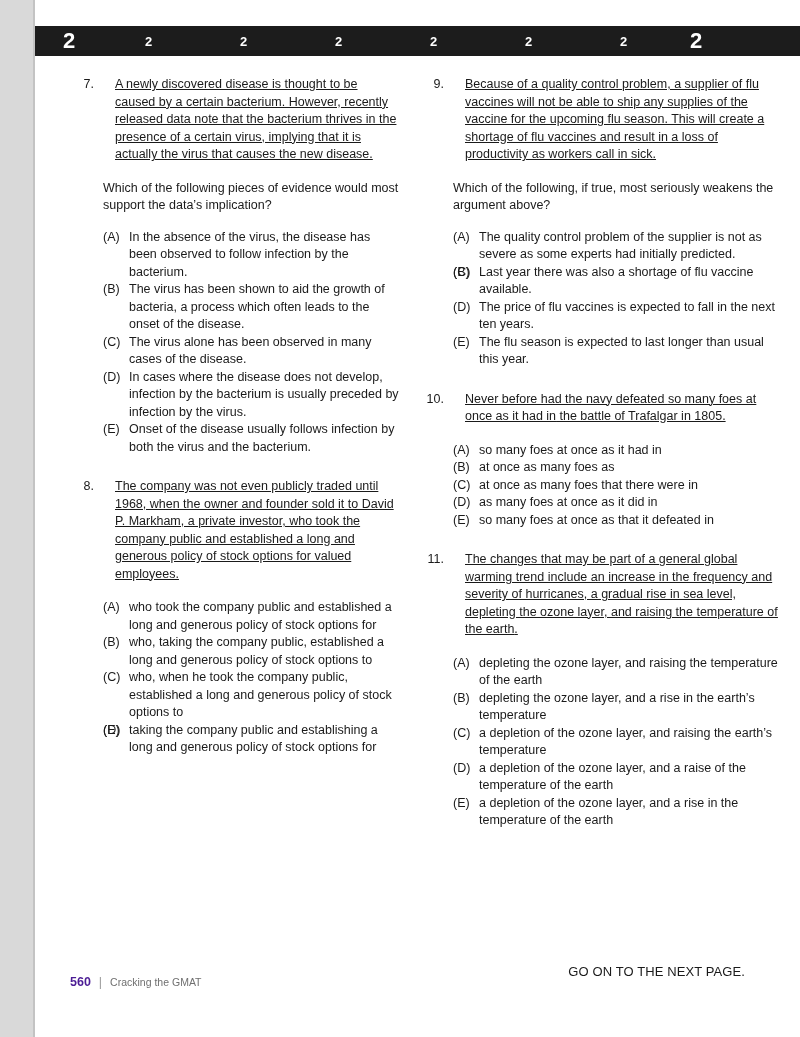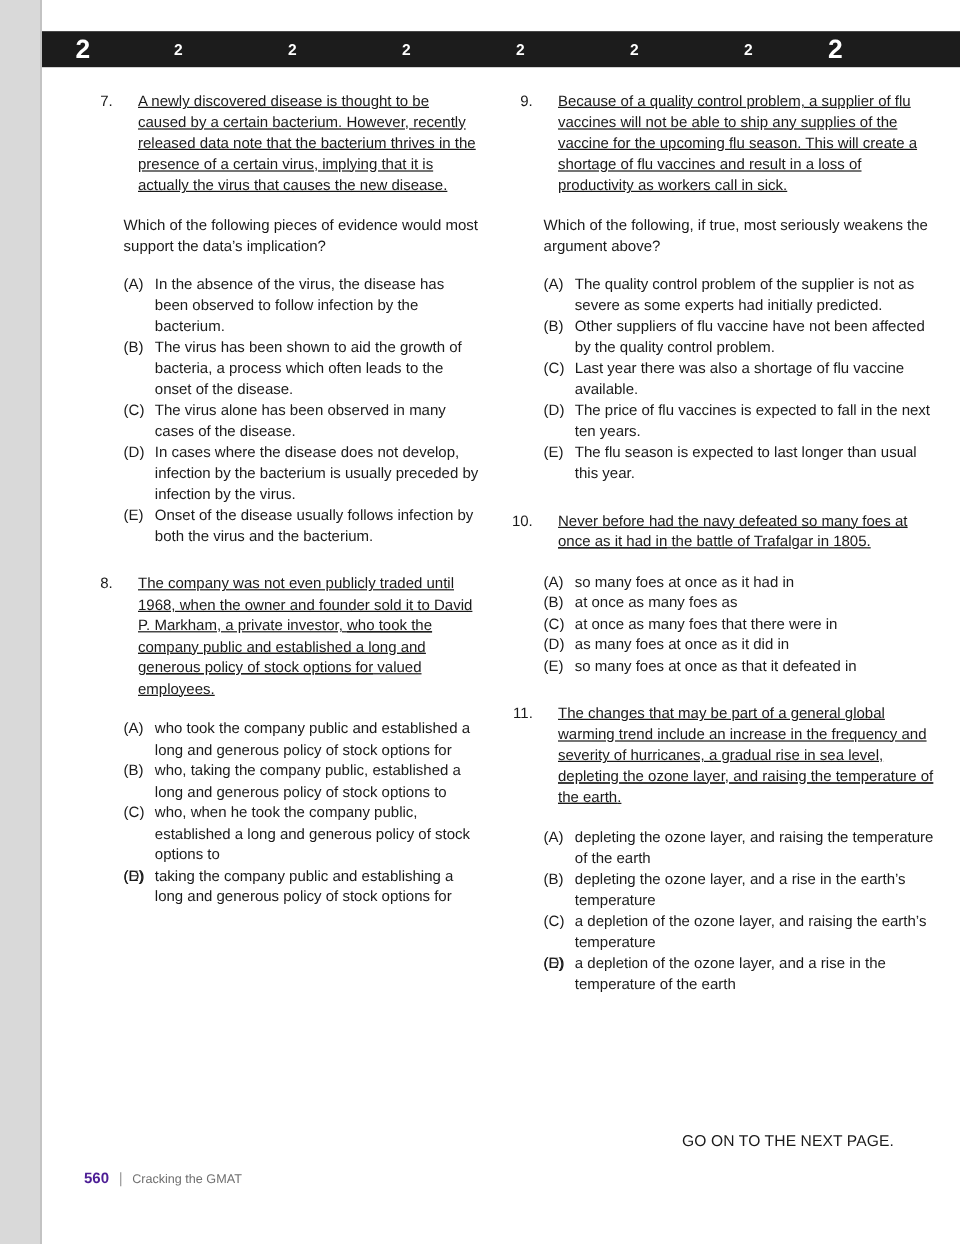--- a/index.html
+++ b/index.html
@@ -117,21 +117,21 @@
   .choice .letter {
     position: absolute;
     left: 0;
     top: 0;
   }
   u.ul { text-decoration: underline; }
 
   .goon {
     position: absolute;
     right: 55px;
-    top: 867px;
+    top: 888px;
     font-size: 13px;
     letter-spacing: 0.1px;
   }
 
   .footer {
     position: absolute;
     left: 70px;
     bottom: 48px;
     display: flex;
     align-items: baseline;
@@ -241,21 +241,20 @@
         <div class="q-body">
           <p class="q-stem">Because of a quality control problem, a supplier of flu vaccines will not be able to ship any supplies of the vaccine for the upcoming flu season. This will create a shortage of flu vaccines and result in a loss of productivity as workers call in sick.</p>
           <p class="q-prompt">Which of the following, if true, most seriously weakens the argument above?</p>
           <ul class="choices">
             <li class="choice">
               <span class="letter">(A)</span>
               <span>The quality control problem of the supplier is not as severe as some experts had initially predicted.</span>
             </li>
             <li class="choice">
               <span class="letter">(B)</span>
-              <span>Other suppliers of flu vaccine have not been affected by the quality control problem.</span>
             </li>
             <li class="choice">
               <span class="letter">(C)</span>
               <span>Last year there was also a shortage of flu vaccine available.</span>
             </li>
             <li class="choice">
               <span class="letter">(D)</span>
               <span>The price of flu vaccines is expected to fall in the next ten years.</span>
             </li>
             <li class="choice">
@@ -307,20 +306,21 @@
             <li class="choice">
               <span class="letter">(B)</span>
               <span>depleting the ozone layer, and a rise in the earth’s temperature</span>
             </li>
             <li class="choice">
               <span class="letter">(C)</span>
               <span>a depletion of the ozone layer, and raising the earth’s temperature</span>
             </li>
             <li class="choice">
               <span class="letter">(D)</span>
+              <span>a depletion of the ozone layer, and a raise of the temperature of the earth</span>
             </li>
             <li class="choice">
               <span class="letter">(E)</span>
               <span>a depletion of the ozone layer, and a rise in the temperature of the earth</span>
             </li>
           </ul>
         </div>
       </div>
 
     </div>

